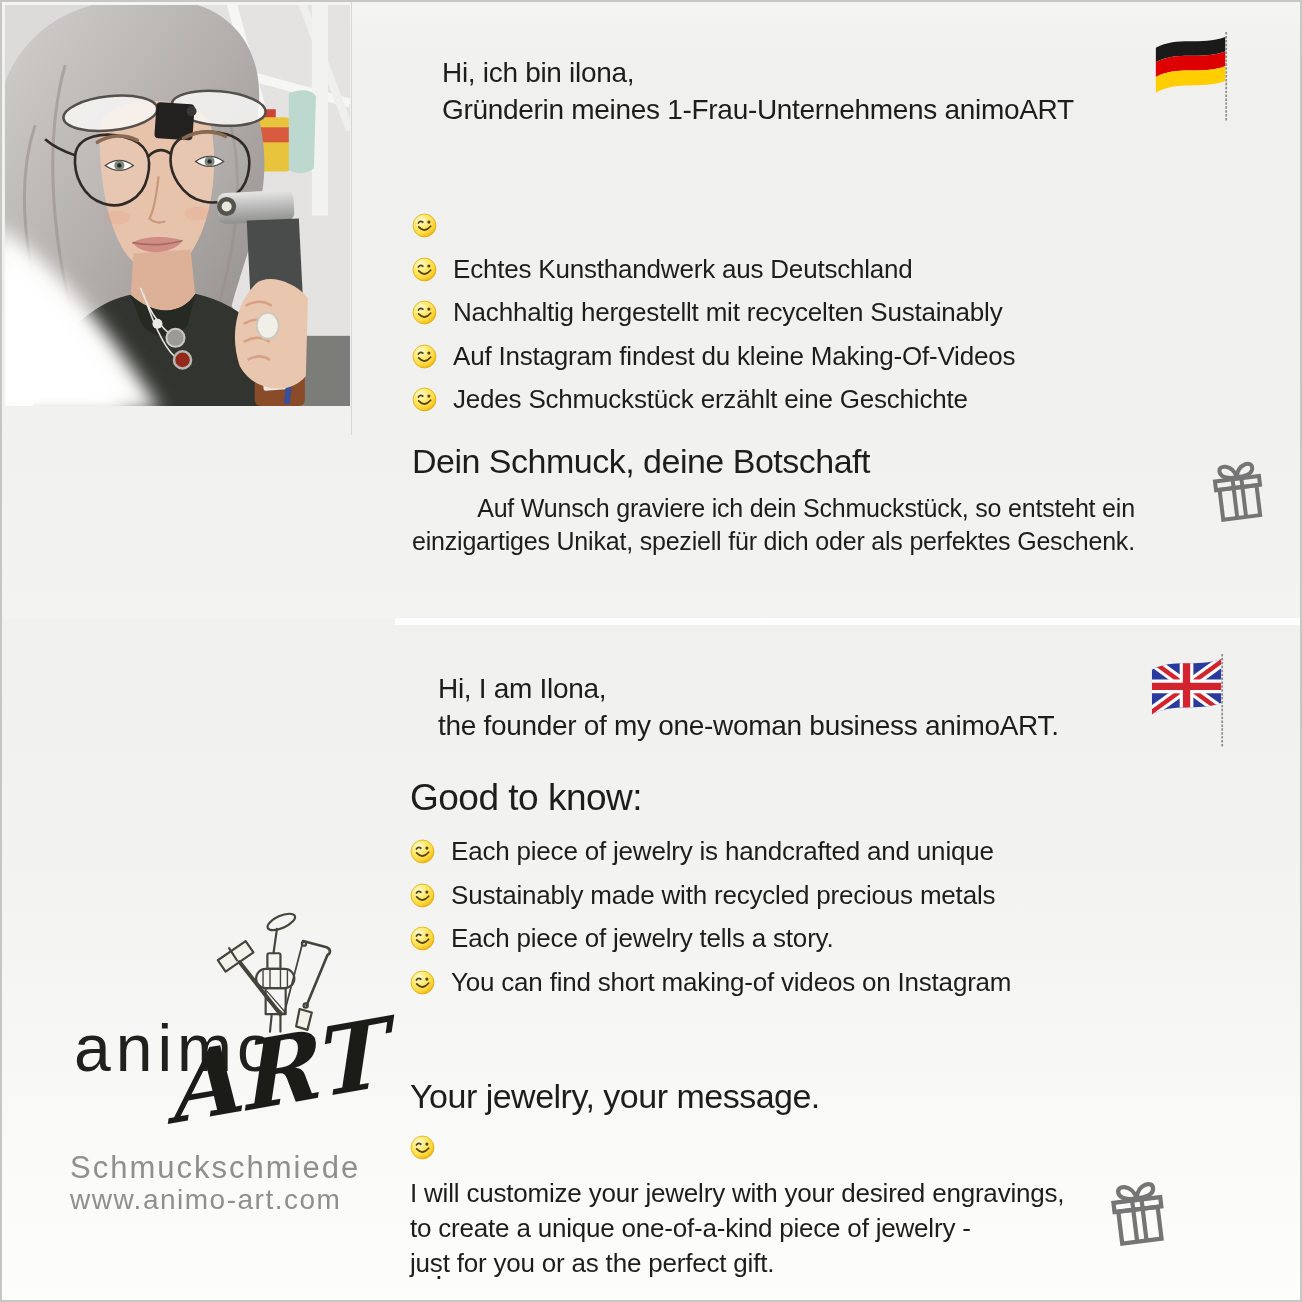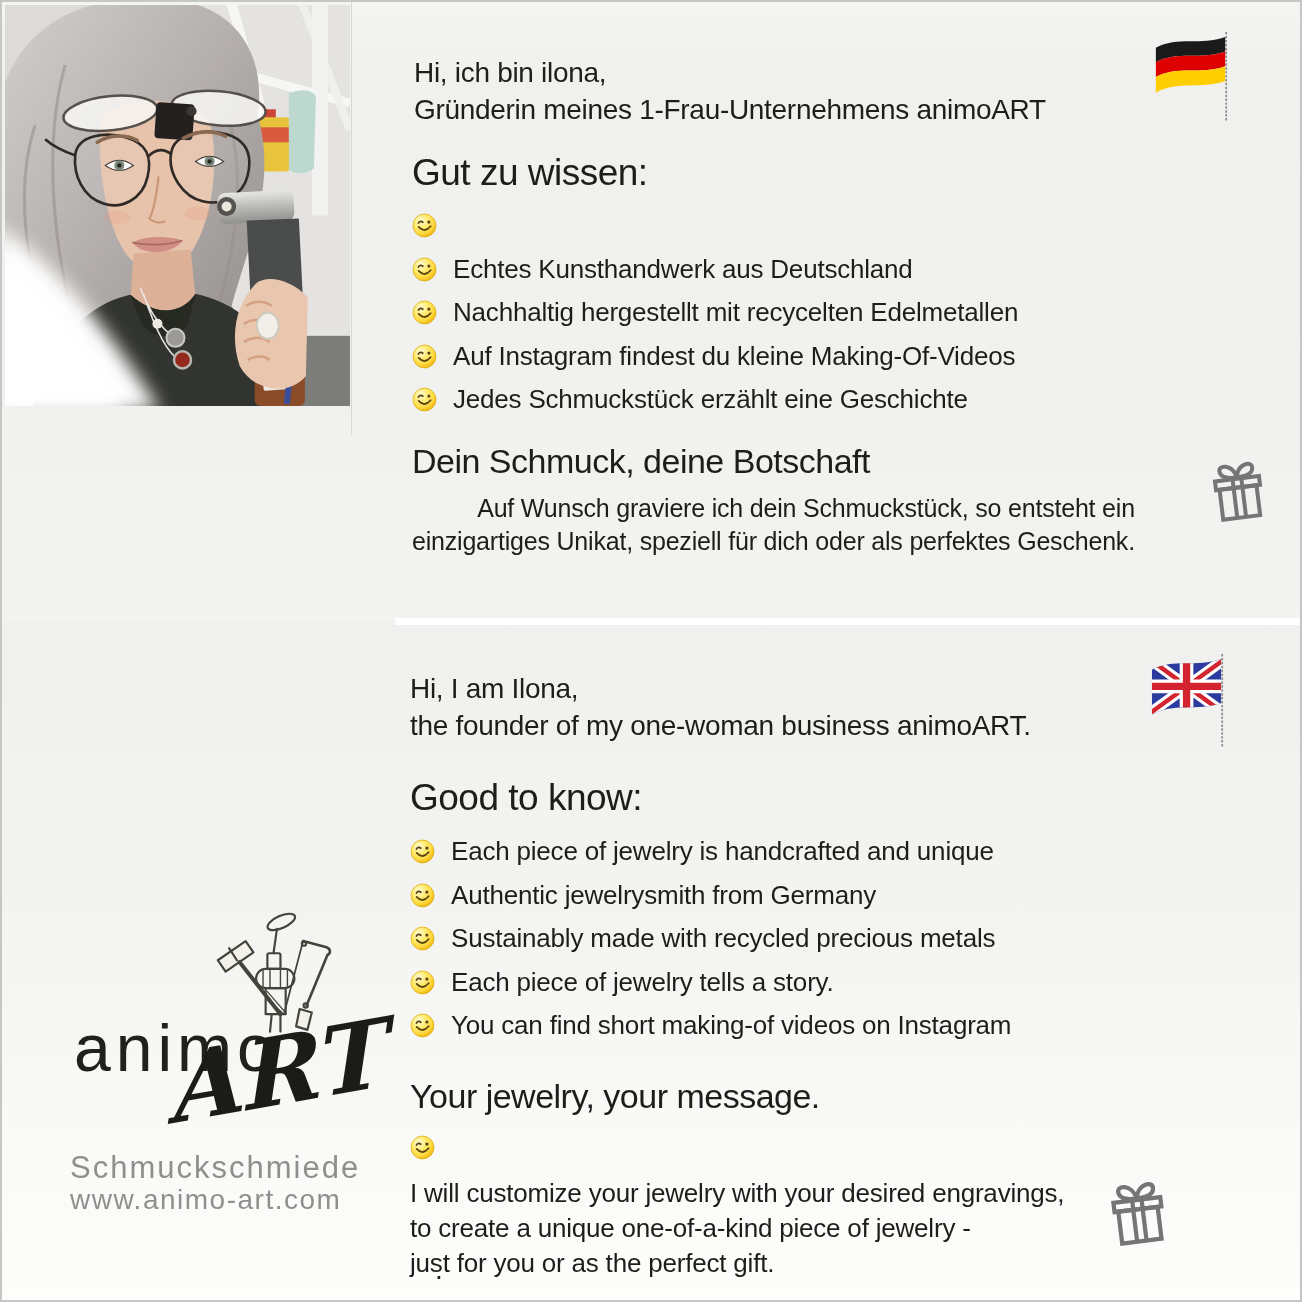--- a/index.html
+++ b/index.html
@@ -32,21 +32,21 @@
   }
 
   
   .photo {
     position:absolute; left:3px; top:3px; width:345px; height:401px;
   }
   .photo svg { display:block; width:100%; height:100%; }
 
   
   .abs { position:absolute; }
-  .greeting { font-size:28px; line-height:37px; letter-spacing:-0.3px; }
+  .greeting { font-size:28px; line-height:37px; letter-spacing:-0.3px;margin-left:28px; }
   .greeting span { display:block; }
   .h-know { font-size:37px; letter-spacing:-0.5px; }
   .h-msg  { font-size:34px; letter-spacing:-0.5px; }
 
   ul.know-list { list-style:none; margin:0; padding:0; }
   ul.know-list li {
     display:flex; align-items:center; gap:16px;
     height:43.5px; font-size:26px; letter-spacing:-0.2px;
   }
   .smiley {
@@ -216,21 +216,20 @@
 
   <div class="flag" style="left:1148px; top:26px; width:84px; height:98px;">
     <svg viewBox="0 0 86 100">
       <line x1="78" y1="4" x2="78" y2="96" stroke="#8f8f8f" stroke-width="1.8" stroke-dasharray="2.5 1.5"></line>
       <path d="M6,20 C28,8 52,18 77,9 L77,24 C52,33 28,23 6,35 Z" fill="#1a1a1a"></path>
       <path d="M6,35 C28,23 52,33 77,24 L77,39 C52,48 28,38 6,50 Z" fill="#de0000"></path>
       <path d="M6,50 C28,38 52,48 77,39 L77,54 C52,63 28,53 6,66 Z" fill="#ffce00"></path>
     </svg>
   </div>
 
-  <div class="abs h-know" style="left:410px; top:150px;">Gut zu wissen:</div>
 
   <ul class="know-list abs" style="left:410px; top:202px;">
     <li>
       <span class="smiley">
         <svg viewBox="0 0 24 24">
             <circle cx="12" cy="12" r="11" fill="url(#smileyGrad)" stroke="#d9a900" stroke-width="0.7"></circle>
             <path d="M6.2,9.6 Q8.2,7.0 10.4,8.9" stroke="#574312" stroke-width="1.7" fill="none" stroke-linecap="round"></path>
             <circle cx="16.2" cy="8.7" r="1.5" fill="#574312"></circle>
             <path d="M6.4,13.4 Q12,19.6 17.9,12.7" stroke="#574312" stroke-width="1.7" fill="none" stroke-linecap="round"></path>
           </svg>
@@ -249,21 +248,21 @@
     </li>
     <li>
       <span class="smiley">
         <svg viewBox="0 0 24 24">
             <circle cx="12" cy="12" r="11" fill="url(#smileyGrad)" stroke="#d9a900" stroke-width="0.7"></circle>
             <path d="M6.2,9.6 Q8.2,7.0 10.4,8.9" stroke="#574312" stroke-width="1.7" fill="none" stroke-linecap="round"></path>
             <circle cx="16.2" cy="8.7" r="1.5" fill="#574312"></circle>
             <path d="M6.4,13.4 Q12,19.6 17.9,12.7" stroke="#574312" stroke-width="1.7" fill="none" stroke-linecap="round"></path>
           </svg>
       </span>
-      <span class="k-text">Nachhaltig hergestellt mit recycelten Edelmetallen</span>
+      <span class="k-text">Nachhaltig hergestellt mit recycelten Sustainably</span>
     </li>
     <li>
       <span class="smiley">
         <svg viewBox="0 0 24 24">
             <circle cx="12" cy="12" r="11" fill="url(#smileyGrad)" stroke="#d9a900" stroke-width="0.7"></circle>
             <path d="M6.2,9.6 Q8.2,7.0 10.4,8.9" stroke="#574312" stroke-width="1.7" fill="none" stroke-linecap="round"></path>
             <circle cx="16.2" cy="8.7" r="1.5" fill="#574312"></circle>
             <path d="M6.4,13.4 Q12,19.6 17.9,12.7" stroke="#574312" stroke-width="1.7" fill="none" stroke-linecap="round"></path>
           </svg>
       </span>
@@ -340,31 +339,20 @@
     </li>
     <li>
       <span class="smiley">
         <svg viewBox="0 0 24 24">
             <circle cx="12" cy="12" r="11" fill="url(#smileyGrad)" stroke="#d9a900" stroke-width="0.7"></circle>
             <path d="M6.2,9.6 Q8.2,7.0 10.4,8.9" stroke="#574312" stroke-width="1.7" fill="none" stroke-linecap="round"></path>
             <circle cx="16.2" cy="8.7" r="1.5" fill="#574312"></circle>
             <path d="M6.4,13.4 Q12,19.6 17.9,12.7" stroke="#574312" stroke-width="1.7" fill="none" stroke-linecap="round"></path>
           </svg>
       </span>
-      <span class="k-text">Authentic jewelrysmith from Germany</span>
-    </li>
-    <li>
-      <span class="smiley">
-        <svg viewBox="0 0 24 24">
-            <circle cx="12" cy="12" r="11" fill="url(#smileyGrad)" stroke="#d9a900" stroke-width="0.7"></circle>
-            <path d="M6.2,9.6 Q8.2,7.0 10.4,8.9" stroke="#574312" stroke-width="1.7" fill="none" stroke-linecap="round"></path>
-            <circle cx="16.2" cy="8.7" r="1.5" fill="#574312"></circle>
-            <path d="M6.4,13.4 Q12,19.6 17.9,12.7" stroke="#574312" stroke-width="1.7" fill="none" stroke-linecap="round"></path>
-          </svg>
-      </span>
       <span class="k-text">Sustainably made with recycled precious metals</span>
     </li>
     <li>
       <span class="smiley">
         <svg viewBox="0 0 24 24">
             <circle cx="12" cy="12" r="11" fill="url(#smileyGrad)" stroke="#d9a900" stroke-width="0.7"></circle>
             <path d="M6.2,9.6 Q8.2,7.0 10.4,8.9" stroke="#574312" stroke-width="1.7" fill="none" stroke-linecap="round"></path>
             <circle cx="16.2" cy="8.7" r="1.5" fill="#574312"></circle>
             <path d="M6.4,13.4 Q12,19.6 17.9,12.7" stroke="#574312" stroke-width="1.7" fill="none" stroke-linecap="round"></path>
           </svg>

